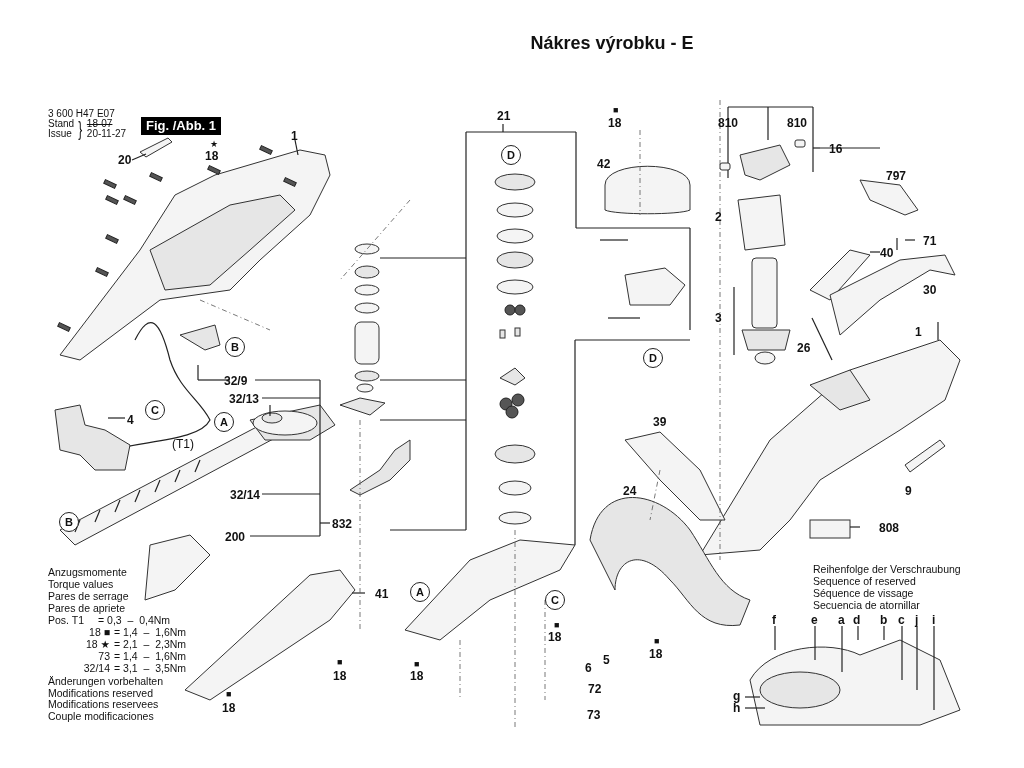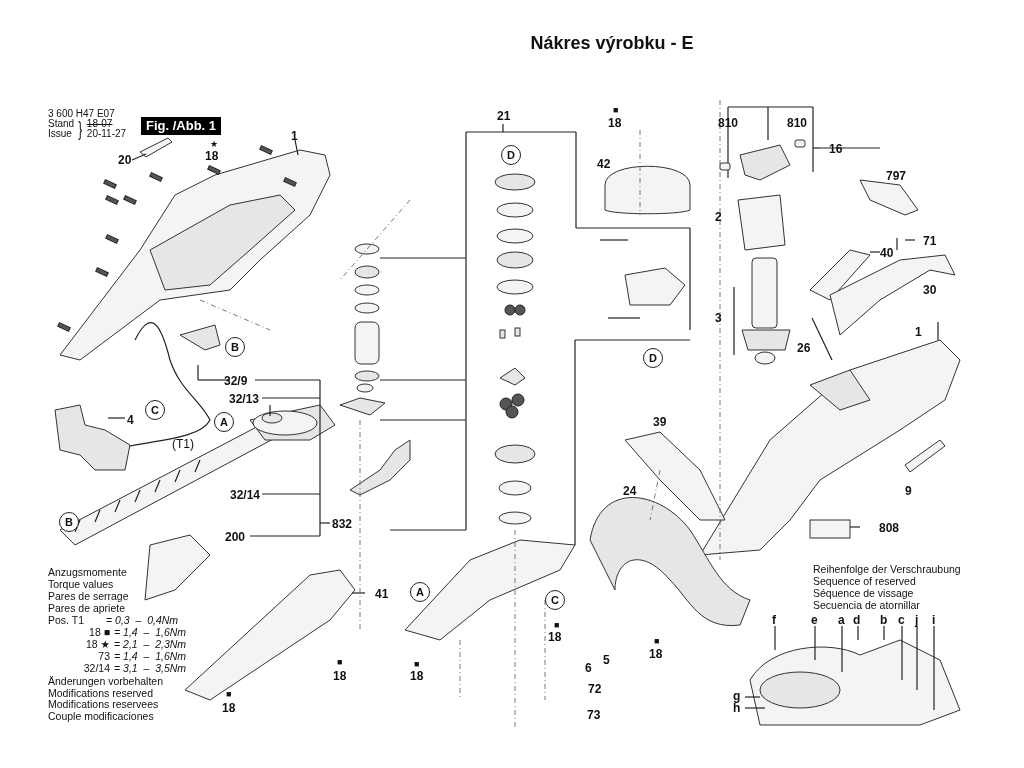--- a/index.html
+++ b/index.html
@@ -13,23 +13,23 @@
     .stand .brace { font-size: 20px; line-height: 20px; margin: 0 3px; transform: scaleX(0.6); }
     .stand .old { text-decoration: line-through; }
     .fig { position: absolute; left: 141px; top: 117px; background: #000; color: #fff;
            font-weight: bold; font-size: 13px; padding: 1px 5px; line-height: 16px; }
     .callout { position: absolute; font-size: 12px; font-weight: bold; line-height: 12px; white-space: nowrap; }
     .circ { position: absolute; width: 18px; height: 18px; border: 1.3px solid #222; border-radius: 50%;
             font-size: 11px; font-weight: bold; text-align: center; line-height: 18px; background: #fff; }
     .mark { position: absolute; font-size: 9px; line-height: 9px; }
     .torque { position: absolute; left: 48px; top: 566px; font-size: 10.5px; line-height: 12px; }
     .torque .row { display: flex; }
-    .torque .pos { width: 66px; }
+    .torque .pos { width: 58px; }
     .torque .key { width: 42px; text-align: right; padding-right: 4px; }
-    .torque .rng { white-space: pre; font-style: italic; }
+    .torque .rng { white-space: pre; }
     .mods { position: absolute; left: 48px; top: 676px; font-size: 10.5px; line-height: 11.5px; }
     .seq { position: absolute; left: 813px; top: 563px; font-size: 10.5px; line-height: 12px; }
     svg.art { position: absolute; left: 0; top: 0; }
     .ln { stroke: #222; stroke-width: 1.2; fill: none; }
     .dash { stroke: #555; stroke-width: 0.8; fill: none; stroke-dasharray: 5 3 1 3; }
     .part { stroke: #333; stroke-width: 1; fill: #f4f4f4; }
     .part2 { stroke: #333; stroke-width: 1; fill: #e6e6e6; }
     .dark { stroke: #222; stroke-width: 1; fill: #555; }
   </style>
 </head>

